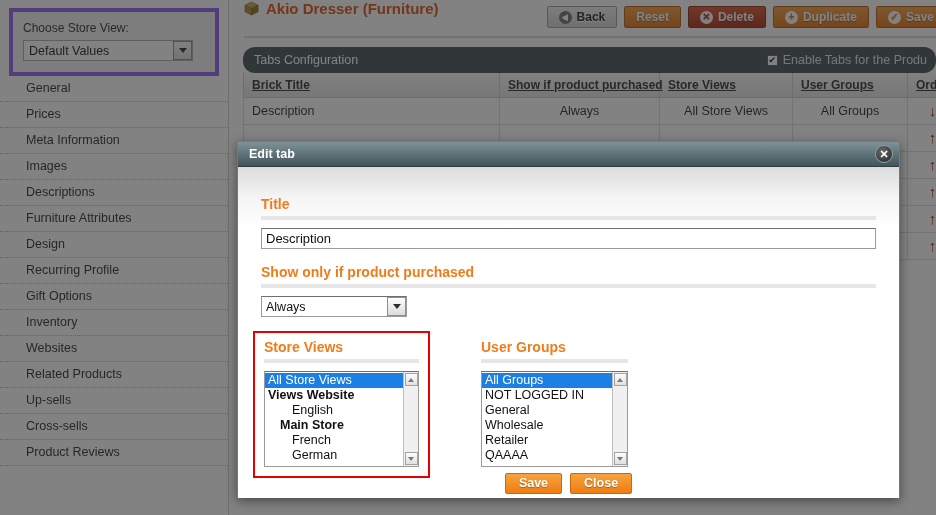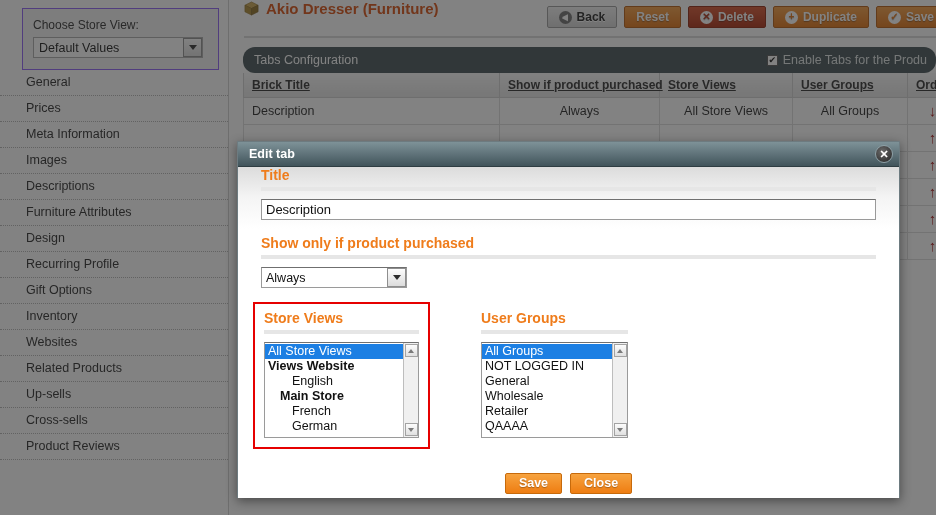--- a/index.html
+++ b/index.html
@@ -16,22 +16,22 @@
   
   #page { position:absolute; inset:0; }
 
   
   .sidebar {
     position:absolute; left:0; top:0; width:229px; height:515px;
     background:#ffffff;
     border-right:1px solid #cfcfcf;
   }
   .store-view-box {
-    margin:8px 9px 0 22px;
-    border:1px solid #8b5cf6;
+    margin:8px 9px 0 9px;
+    border:4px solid #8b5cf6;
     background:#f3f3f3;
     padding:9px 10px 11px 10px;
   }
   .store-view-label {
     font-size:12px; color:#2b2b2b; margin-bottom:5px; line-height:14px;
   }
   .sv-select {
     position:relative; height:21px; width:170px;
     border:1px solid #a9a9a9; background:#fff;
     display:flex; align-items:center;
@@ -157,21 +157,21 @@
   .close-btn {
     width:18px;height:18px;border-radius:50%;
     background:radial-gradient(circle at 40% 35%, #6b6b6b, #222);
     border:1px solid #8ea0a6;
     display:flex;align-items:center;justify-content:center;
     color:#fff; font-size:11px; line-height:1; font-weight:bold;
   }
   .modal-body {
     height:331px;
     background:linear-gradient(#dcdcdc 0px,#f4f4f4 30px,#ffffff 62px,#ffffff 100%);
-    padding:0 23px 0 23px;
+    padding:29px 23px 0 23px;
     position:relative;
   }
   .sec-label {
     font-size:14px; font-weight:bold; color:#ef7c1b; margin:0 0 4px 0;
   }
   .sec-rule { height:4px; background:#e6e6e6; margin-bottom:8px; }
   .txt-input {
     width:100%; height:21px; border:1px solid #9a9a9a; border-top-color:#6f6f6f;
     background:#fff; font-size:13px; color:#111; padding:0 4px;
     display:flex; align-items:center; font-family:"Liberation Sans", sans-serif;

